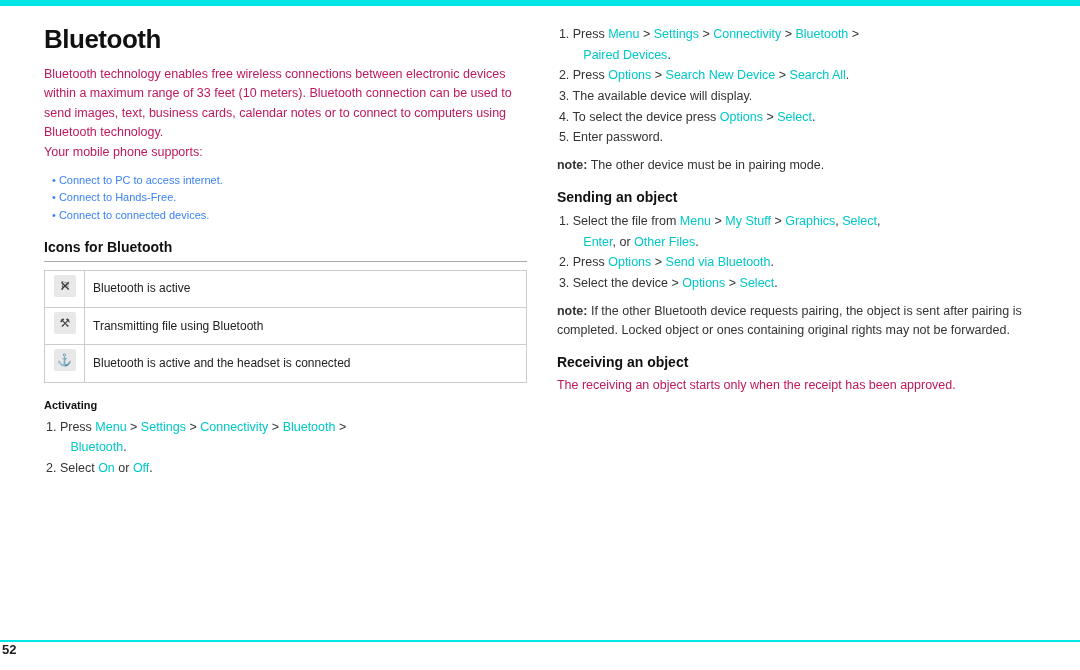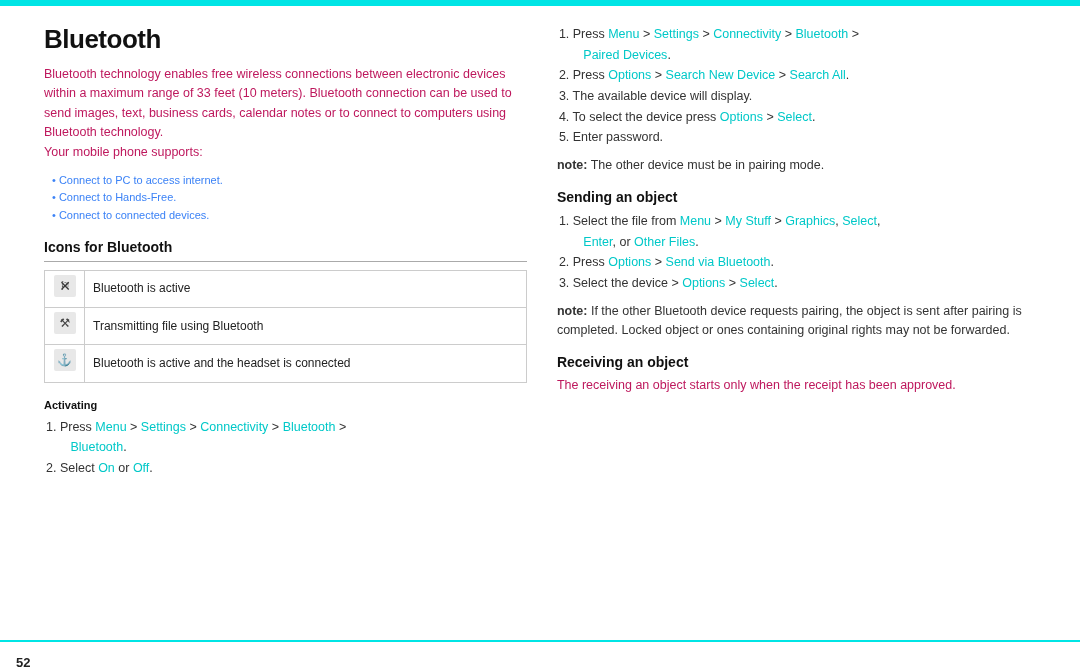--- a/index.html
+++ b/index.html
@@ -131,22 +131,22 @@
     }
 
     .bottom-bar {
       position: absolute;
       bottom: 0;
       left: 0;
       width: 100%;
       height: 30px;
       border-top: 2px solid #00e5e5;
       display: flex;
-      align-items: flex-end;
-      padding-left: 16px;
+      align-items: flex-start;
+      padding-left: 2px;
     }
 
     .page-number {
       font-size: 13px;
       font-weight: bold;
       color: #222;
     }
   </style>
 </head>
 <body>

